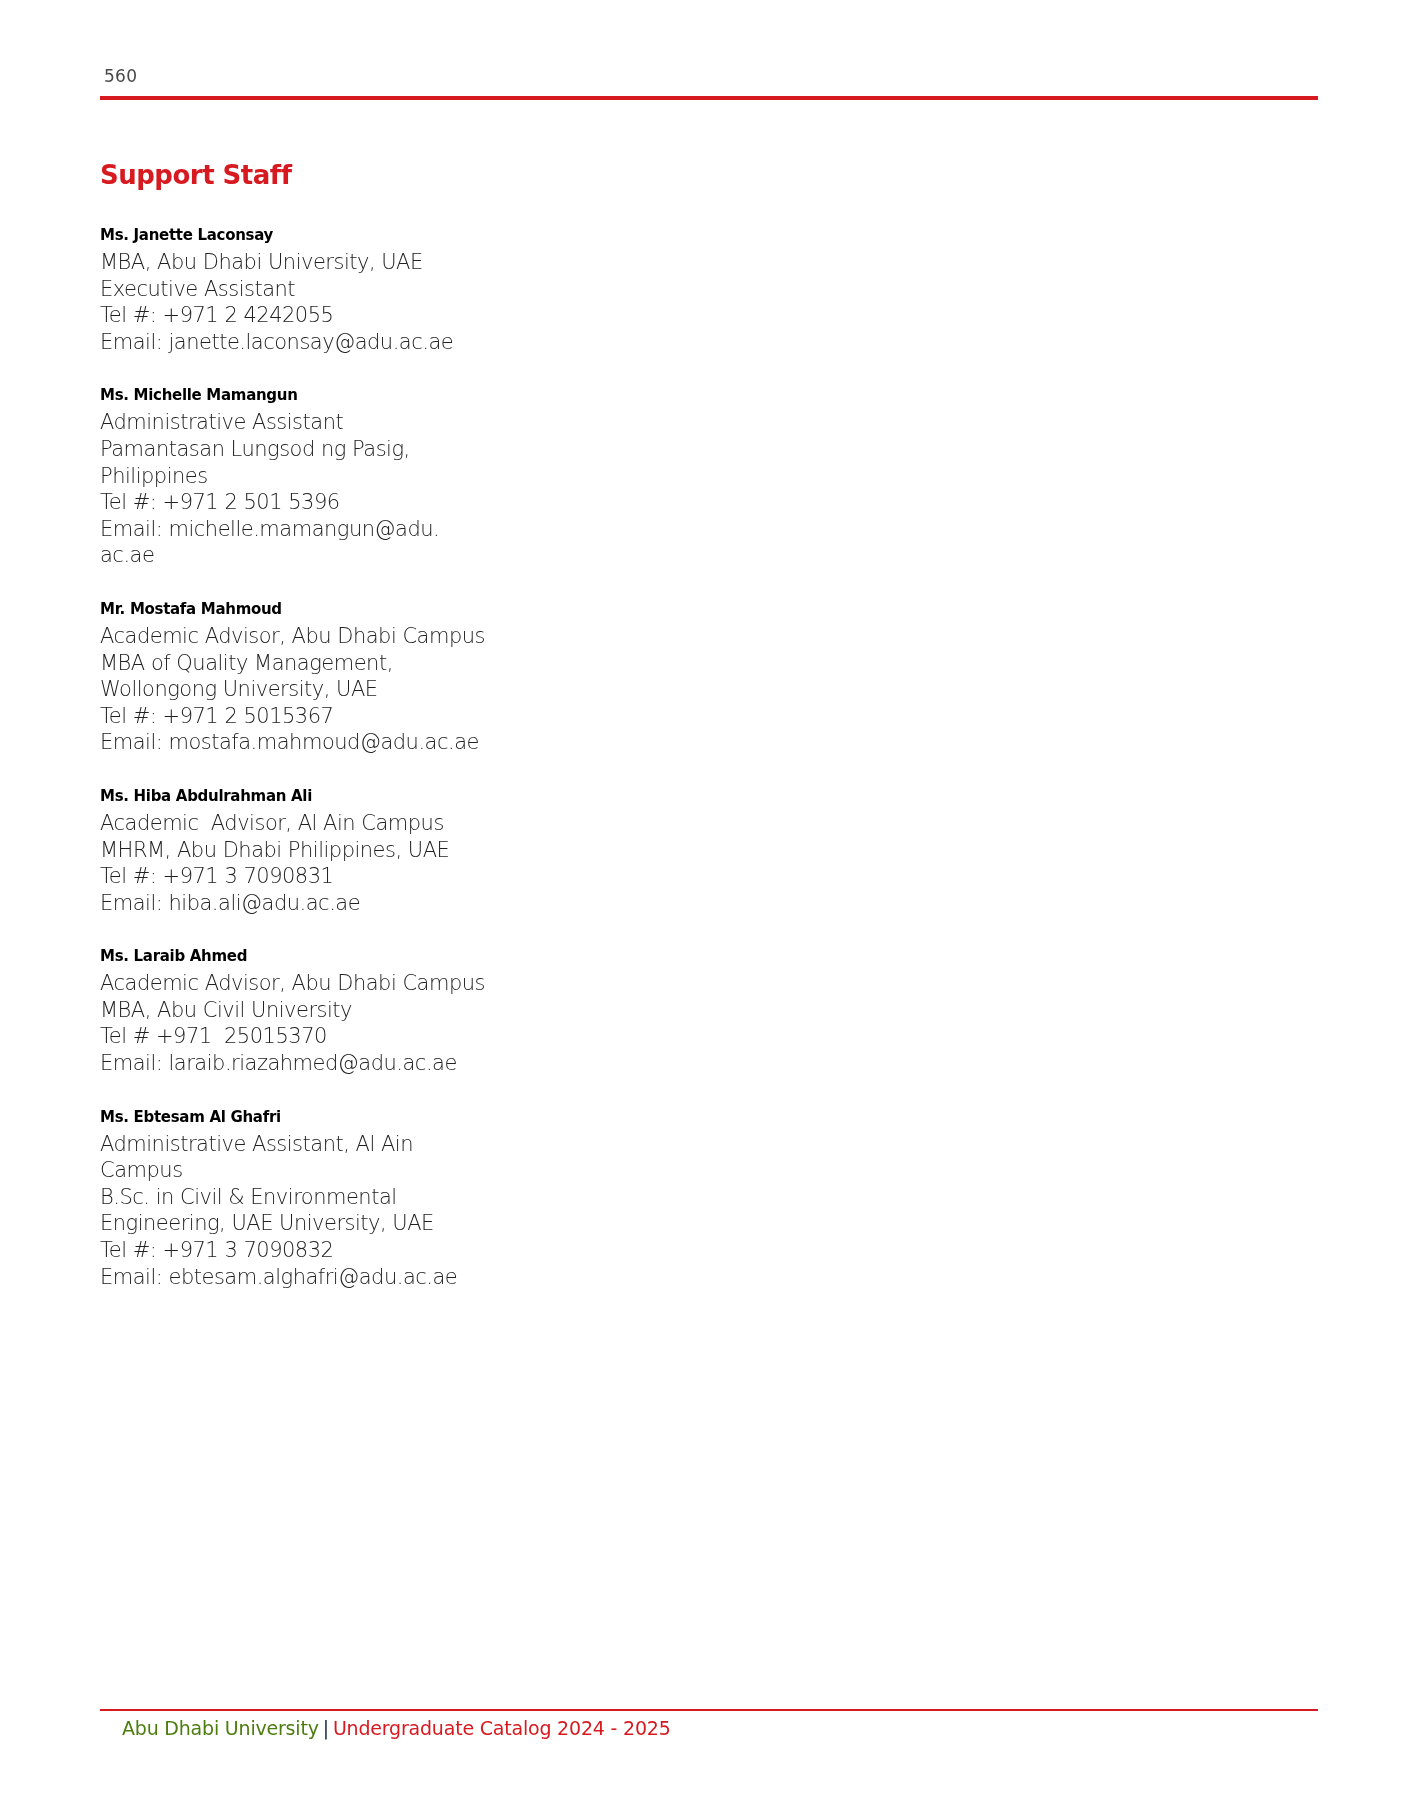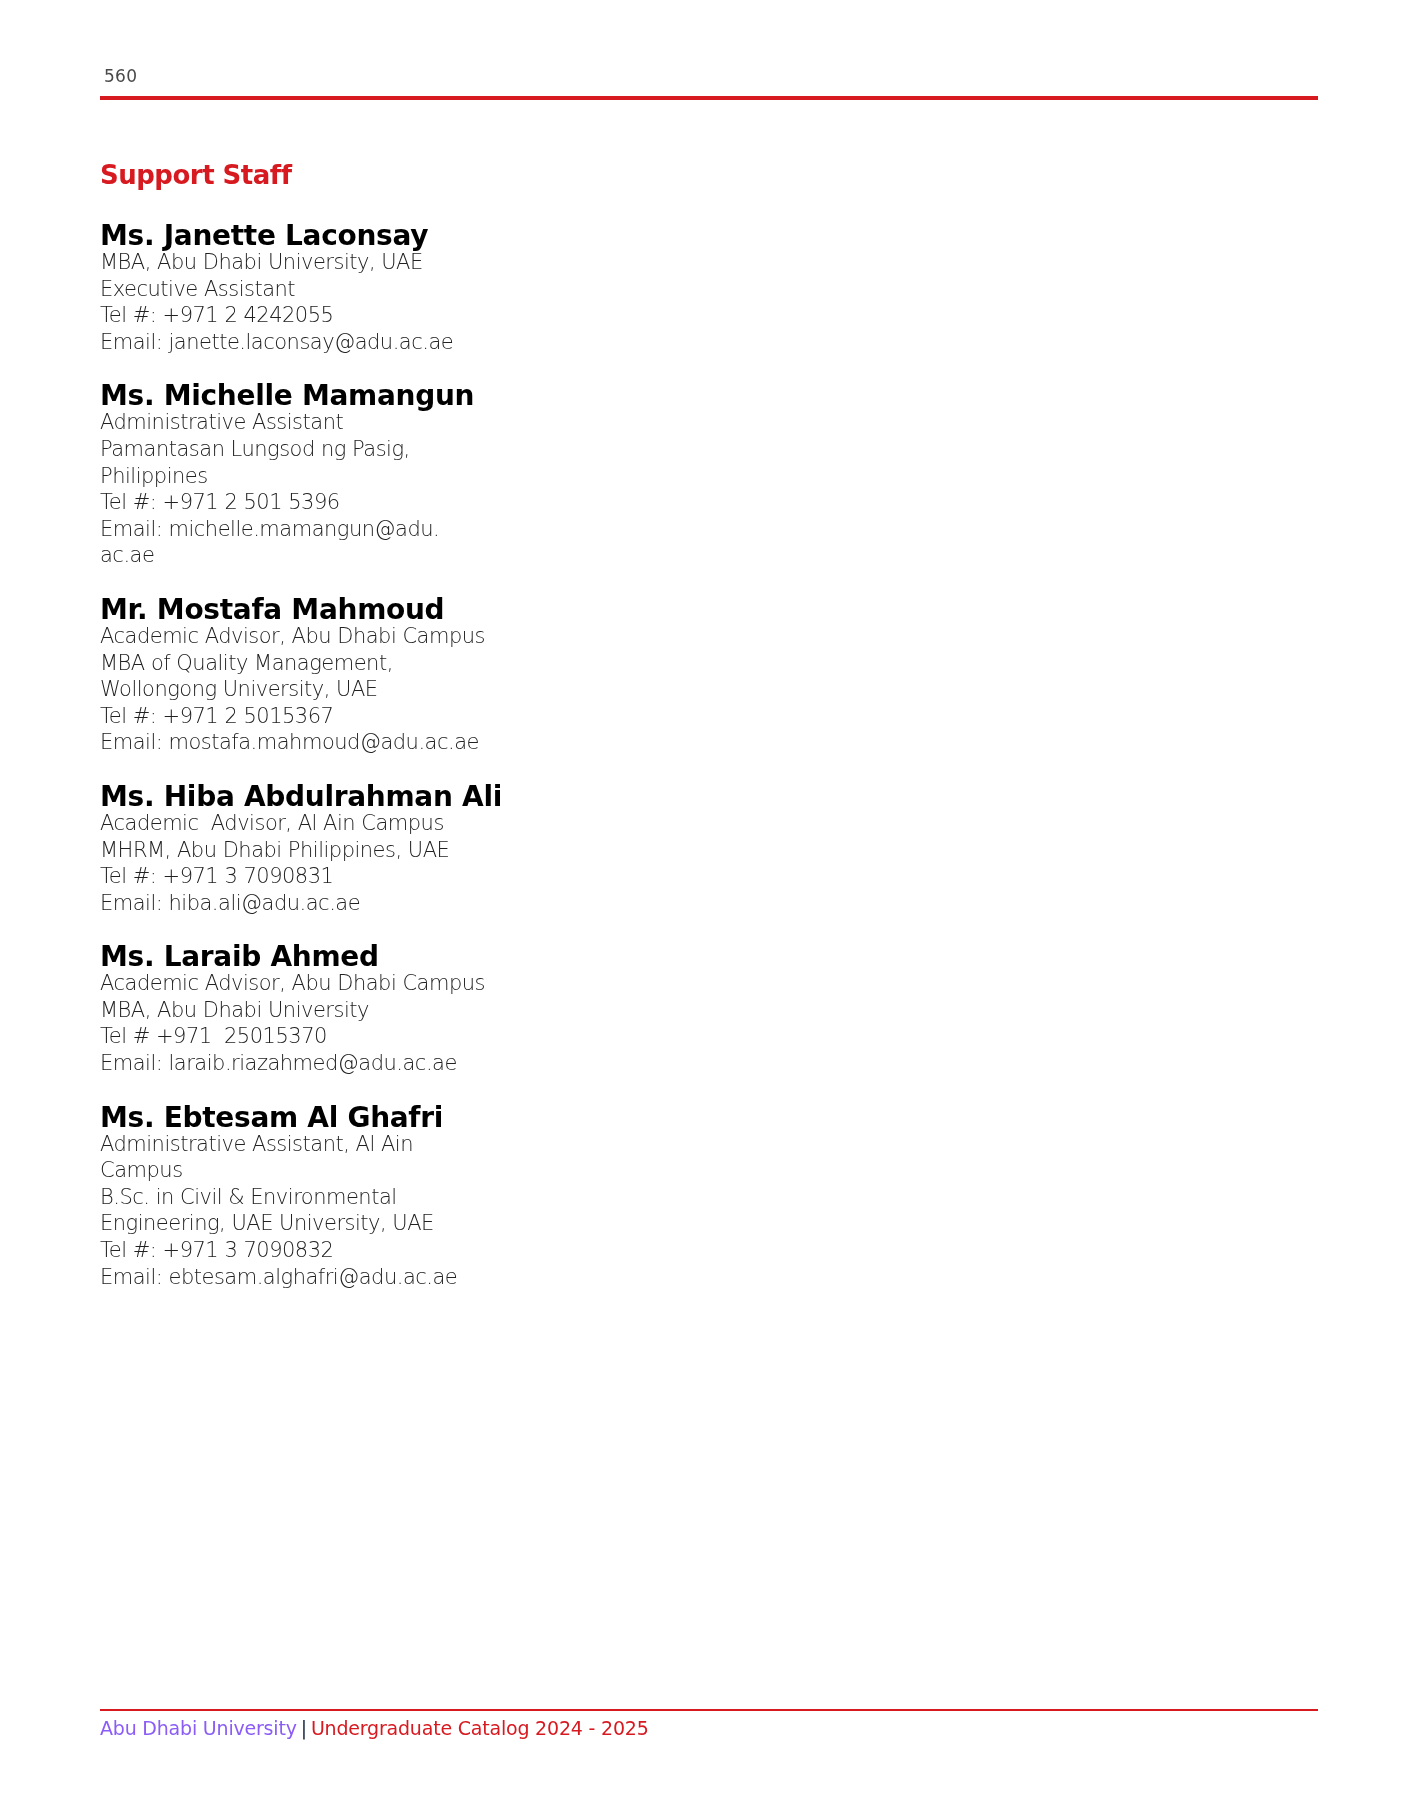--- a/index.html
+++ b/index.html
@@ -44,21 +44,21 @@
     .staff-list {
       position: absolute;
       left: 100px;
       top: 222px;
       width: 420px;
     }
     .staff-entry {
       margin-bottom: 27px;
     }
     .staff-name {
-      font-size: 28px;
+      font-size: 15px;
       font-weight: bold;
       line-height: 27px;
       color: #000000;
       letter-spacing: -0.3px;
     }
     .staff-line {
       font-size: 21px;
       line-height: 26.6px;
       color: #222222;
       font-weight: 300;
@@ -73,21 +73,21 @@
       height: 2px;
       background: #d71920;
     }
     .footer {
       position: absolute;
       left: 100px;
       top: 1717px;
       font-size: 19px;
       letter-spacing: -0.2px;
     }
-    .footer-org { color: #8b5cf6; }
+    .footer-org { color: #4d7c0f; margin-left: 22px; }
     .footer-sep { color: #1b2a47; padding: 0 4px; }
     .footer-catalog { color: #d71920; }
   </style>
 </head>
 <body>
 
 <div class="page-number">560</div>
 <div class="top-rule"></div>
 
 <h1 class="section-title">Support Staff</h1>
@@ -125,21 +125,21 @@
     <div class="staff-name">Ms. Hiba Abdulrahman Ali</div>
     <div class="staff-line">Academic  Advisor, Al Ain Campus</div>
     <div class="staff-line">MHRM, Abu Dhabi Philippines, UAE</div>
     <div class="staff-line">Tel #: +971 3 7090831</div>
     <div class="staff-line">Email: hiba.ali@adu.ac.ae</div>
   </div>
 
   <div class="staff-entry">
     <div class="staff-name">Ms. Laraib Ahmed</div>
     <div class="staff-line">Academic Advisor, Abu Dhabi Campus</div>
-    <div class="staff-line">MBA, Abu Dhabi University</div>
+    <div class="staff-line">MBA, Abu Civil University</div>
     <div class="staff-line">Tel # +971  25015370</div>
     <div class="staff-line">Email: laraib.riazahmed@adu.ac.ae</div>
   </div>
 
   <div class="staff-entry">
     <div class="staff-name">Ms. Ebtesam Al Ghafri</div>
     <div class="staff-line">Administrative Assistant, Al Ain</div>
     <div class="staff-line">Campus</div>
     <div class="staff-line">B.Sc. in Civil &amp; Environmental</div>
     <div class="staff-line">Engineering, UAE University, UAE</div>

